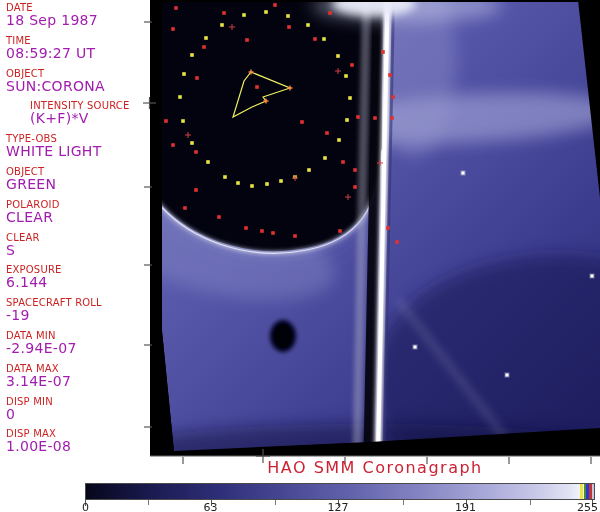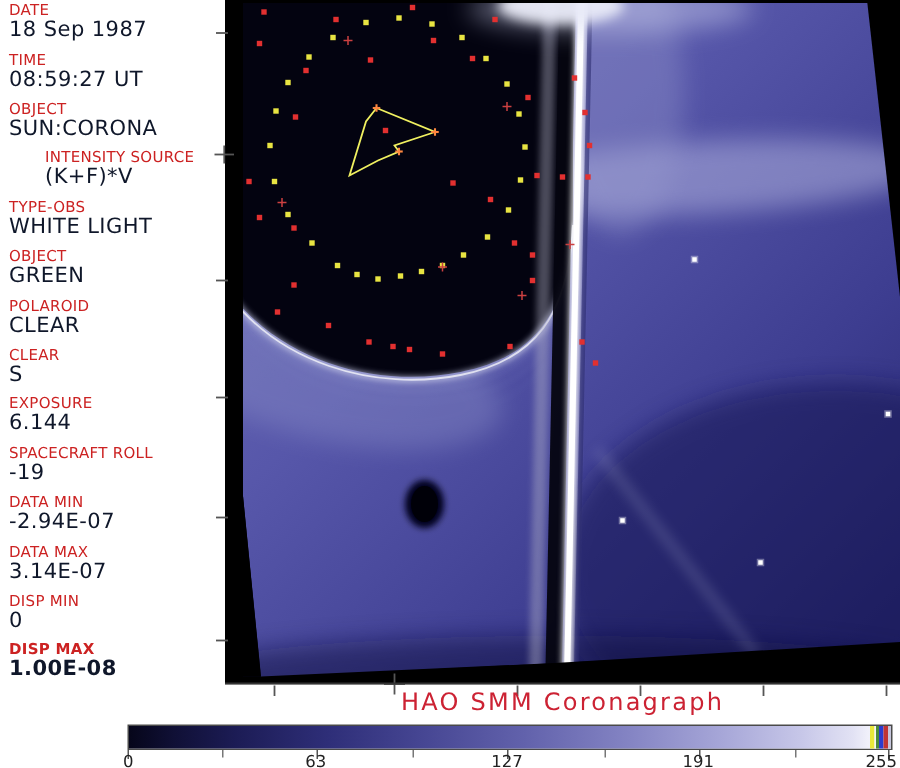--- a/index.html
+++ b/index.html
@@ -9,21 +9,21 @@
     font-family:"DejaVu Sans", "Liberation Sans", sans-serif;
   }
   
   #sidebar{position:absolute;left:0;top:0;width:132px;height:458px;background:#ffffff;}
   .field{position:absolute;left:6px;width:142px;}
   .field .lbl{
     font-size:10px;line-height:11px;letter-spacing:0.2px;
     color:#cc2222;white-space:nowrap;
   }
   .field .val{
-    font-size:14px;line-height:15px;color:#0f172a;white-space:nowrap;letter-spacing:0.3px;
+    font-size:14px;line-height:15px;color:#a21caf;white-space:nowrap;letter-spacing:0.3px;
   }
   
   #image-wrap{position:absolute;left:142px;top:0;width:458px;height:472px;}
   #image-wrap svg{display:block;}
   
   #image-title{
     position:absolute;left:150px;top:458px;width:450px;height:20px;
     text-align:center;font-size:16px;letter-spacing:1.5px;
     color:#cc2233;
   }
@@ -85,21 +85,21 @@
       <div class="val">-2.94E-07</div>
     </div>
     <div class="field" style="top: 362.8px;">
       <div class="lbl">DATA MAX</div>
       <div class="val">3.14E-07</div>
     </div>
     <div class="field" style="top: 395.6px;">
       <div class="lbl">DISP MIN</div>
       <div class="val">0</div>
     </div>
-    <div class="field" style="top: 428.4px; font-weight: bold;">
+    <div class="field" style="top: 428.4px;">
       <div class="lbl">DISP MAX</div>
       <div class="val">1.00E-08</div>
     </div>
   </div>
 
 <div id="image-wrap">
   <svg id="scene" width="458" height="472" viewBox="0 0 458 472">
       <defs>
         <linearGradient id="fov" x1="0" y1="0" x2="1" y2="1">
           <stop offset="0%" stop-color="#7272bc"></stop>

